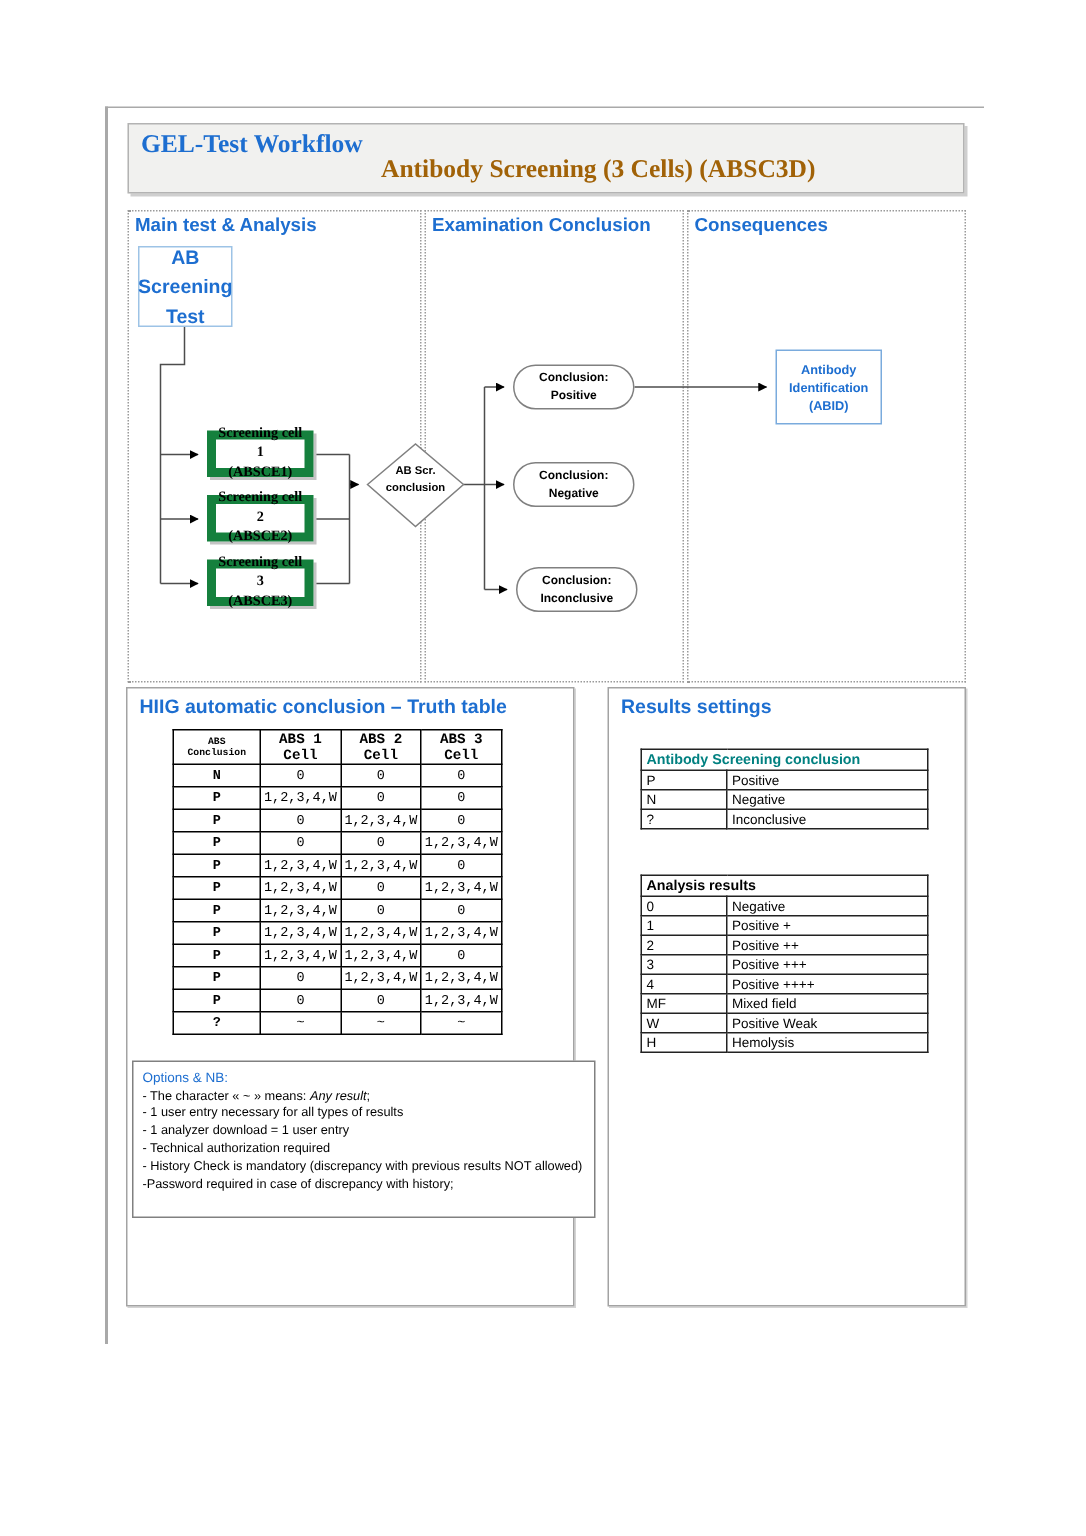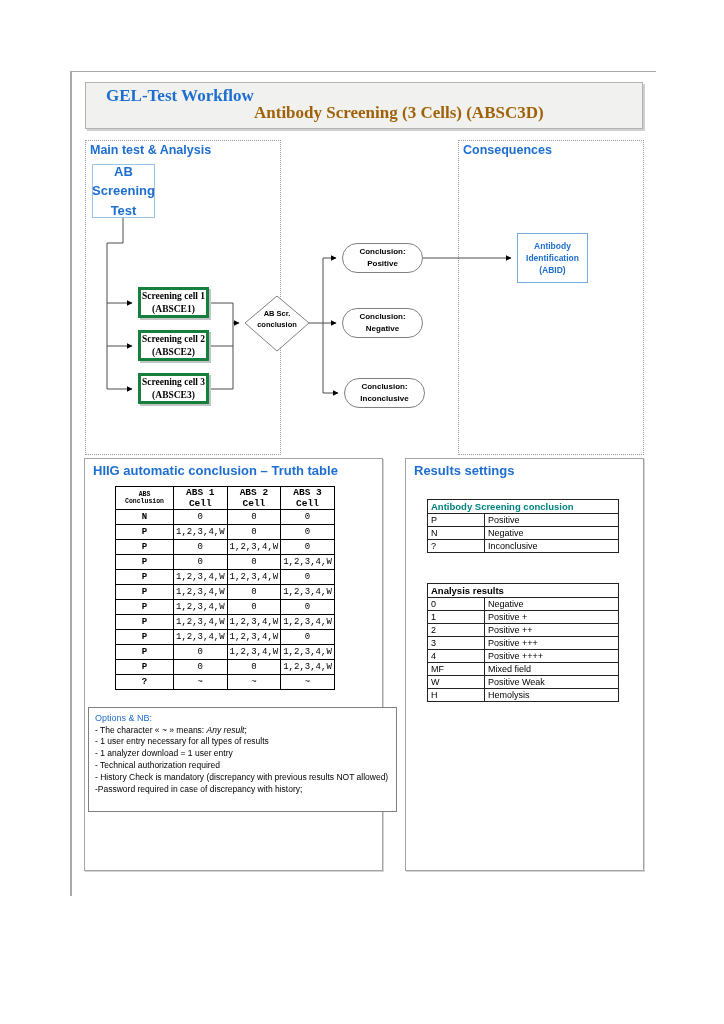--- a/index.html
+++ b/index.html
@@ -12,21 +12,21 @@
   .outer-frame {
     position:absolute; left:70px; top:71px; width:586px; height:825px;
     border-top:1px solid #a9a9a9; border-left:2px solid #a9a9a9;
   }
   
   .title-box {
     position:absolute; left:85px; top:82px; width:558px; height:47px;
     background:#f1f1ef; border:1px solid #b3b3b3; box-shadow:2px 2px 0 #cfcfcf;
   }
   .title-main {
-    position:absolute; left:20px; top:3px;
+    position:absolute; left:8px; top:3px;
     font-family:"Liberation Serif", serif; font-weight:bold; font-size:17px; color:#1d6ed0;
   }
   .title-sub {
     position:absolute; left:168px; top:20px;
     font-family:"Liberation Serif", serif; font-weight:bold; font-size:17px; color:#a16207;
   }
   
   .flow-col { position:absolute; top:140px; height:315px; border:1px dotted #9a9a9a; background:#fff; }
   .col-main { left:85px;  width:196px; }
   .col-exam { left:283px; width:173px; }
@@ -34,21 +34,21 @@
   .col-header { padding:2px 4px; font-weight:bold; font-size:12.5px; color:#1d6ed0; }
   
   .node { position:absolute; display:flex; align-items:center; justify-content:center;
           text-align:center; white-space:pre-line; background:#fff; }
   .ab-test {
     left:92px; top:164px; width:63px; height:54px;
     border:1px solid #9dc3e6; color:#1d6ed0; font-weight:bold; font-size:13px; line-height:1.5;
   }
   .cell-box {
     left:138px; width:71px; height:31px;
-    border:3px solid #15803d; box-shadow:2px 2px 0 #c4c4c4;
+    border:6px solid #15803d; box-shadow:2px 2px 0 #c4c4c4;
     font-family:"Liberation Serif", serif; font-weight:bold; font-size:9.5px; line-height:1.35;
   }
   .cell-1 { top:287px; } .cell-2 { top:330px; } .cell-3 { top:373px; }
   .diamond-label {
     position:absolute; left:249px; top:309px; width:56px; text-align:center;
     font-weight:bold; font-size:7.5px; line-height:1.45; white-space:pre-line; background:transparent;
   }
   .stadium {
     width:81px; height:30px; border:1px solid #808080; border-radius:15px;
     font-weight:bold; font-size:8px; line-height:1.45;
@@ -104,20 +104,23 @@
 
   <div class="outer-frame"></div>
 
   <div class="title-box">
     <div class="title-main">GEL-Test Workflow</div>
     <div class="title-sub">Antibody Screening (3 Cells) (ABSC3D)</div>
   </div>
 
   <div class="flow-col col-main">
     <div class="col-header">Main test &amp; Analysis</div>
+  </div>
+  <div class="flow-col col-exam">
+    <div class="col-header">Examination Conclusion</div>
   </div>
   <div class="flow-col col-cons">
     <div class="col-header">Consequences</div>
   </div>
 
   <svg class="connector-svg" width="724" height="470" viewBox="0 0 724 470">
     <defs>
       <marker id="arrow" markerWidth="7" markerHeight="7" refX="5.5" refY="3" orient="auto">
         <path d="M0,0 L6,3 L0,6 z" fill="#000"></path>
       </marker>

